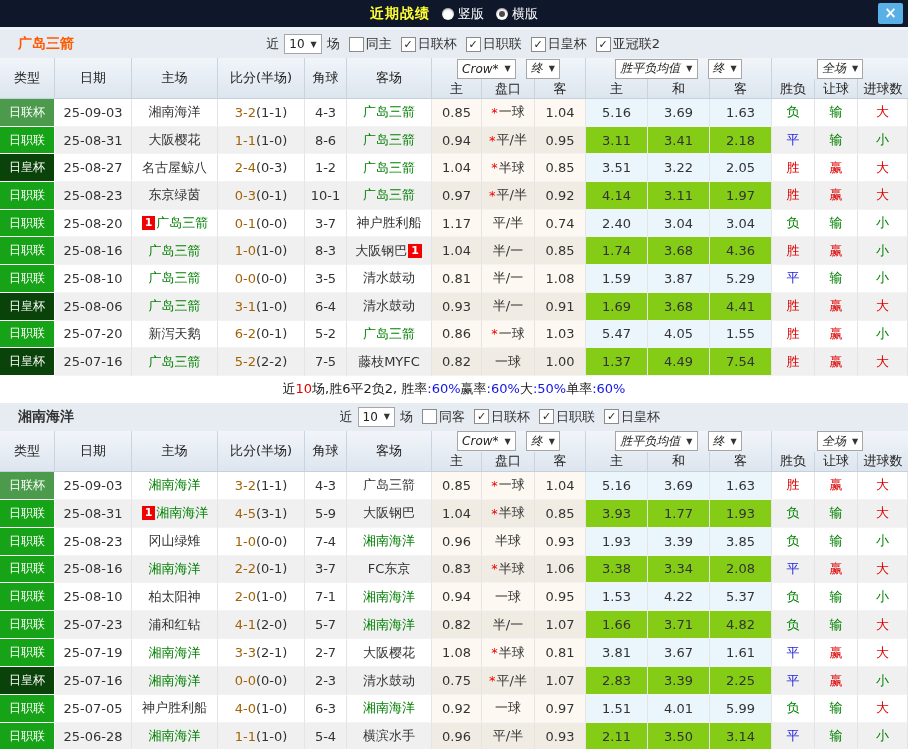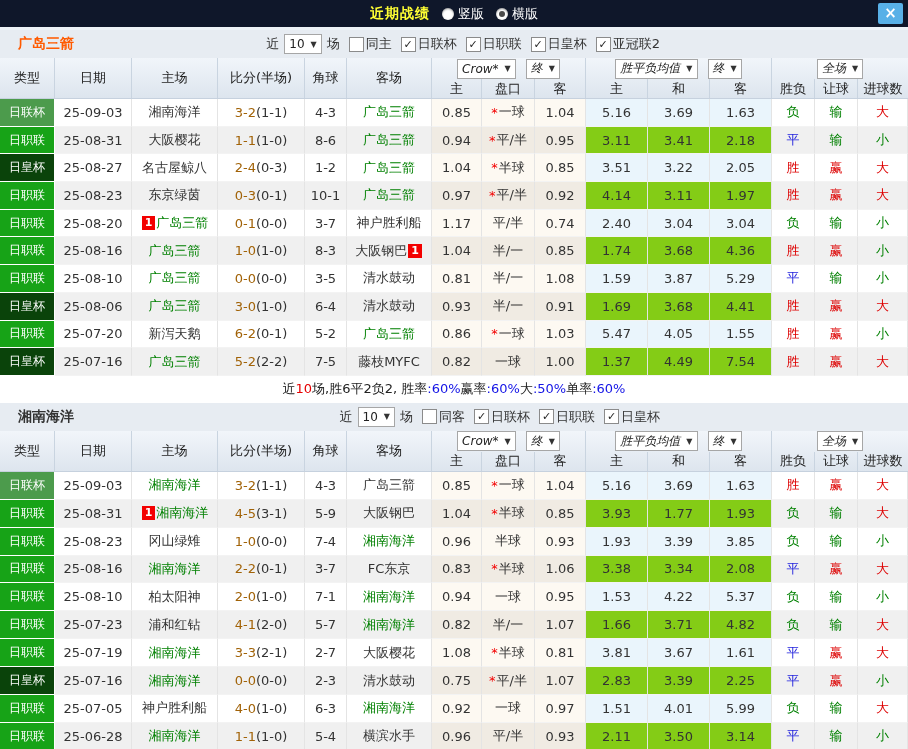--- a/index.html
+++ b/index.html
@@ -305,21 +305,21 @@
         <div class="cell avg odd">5.29</div>
         <div class="cell odd res-blue">平</div>
         <div class="cell odd res-green">输</div>
         <div class="cell odd res-green">小</div>
         <div class="cell badge emperor">日皇杯</div>
         <div class="cell even">25-08-06</div>
         <div class="cell even">
           <span class="hlteam">广岛三箭</span>
         </div>
         <div class="cell even">
-          <span class="score-main">3-0</span>
+          <span class="score-main">3-1</span>
           <span class="half">(1-0)</span>
         </div>
         <div class="cell even">6-4</div>
         <div class="cell even">
           <span class="">清水鼓动</span>
         </div>
         <div class="cell hc even">0.93</div>
         <div class="cell hc even">半/一</div>
         <div class="cell hc even">0.91</div>
         <div class="cell avg even">1.69</div>

